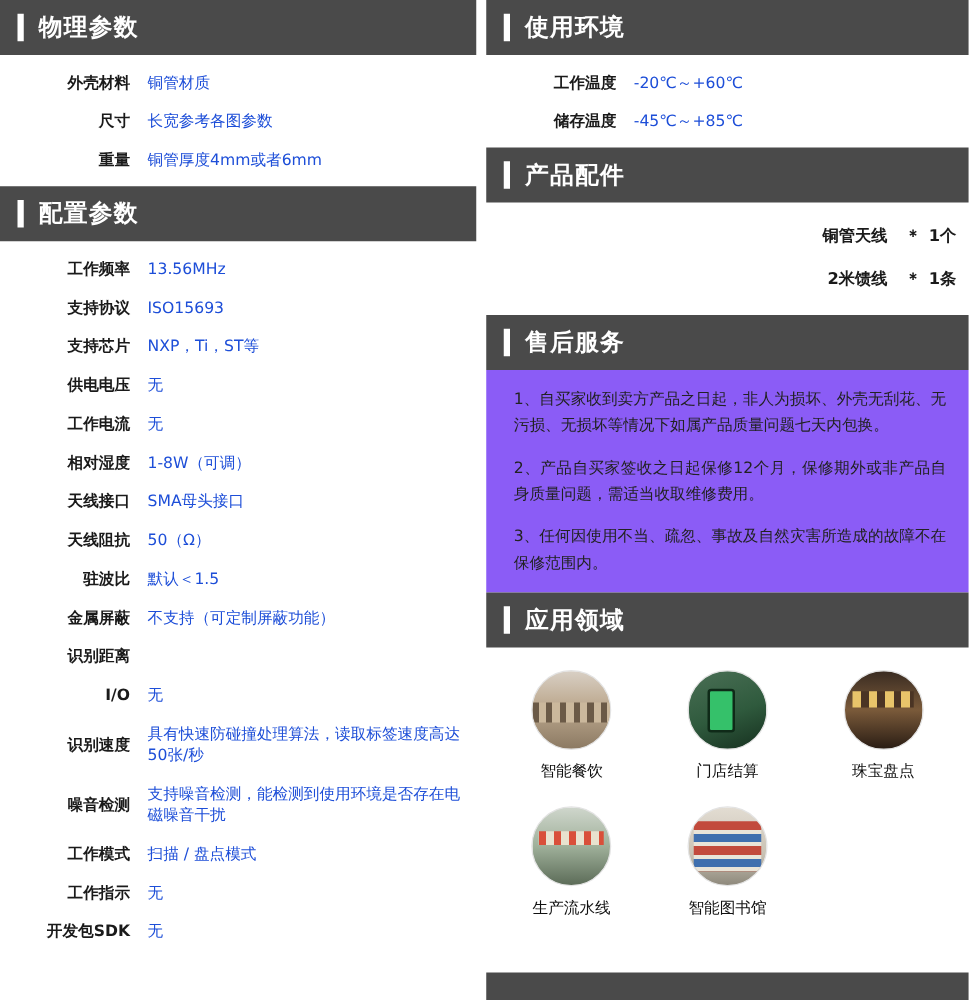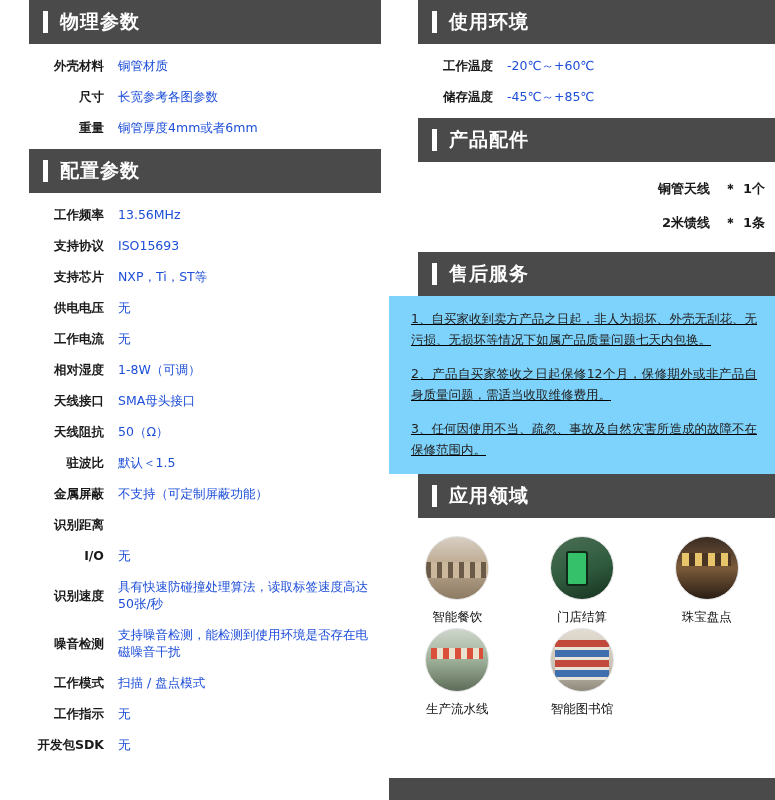--- a/index.html
+++ b/index.html
@@ -24,21 +24,20 @@
 
   
   .sec-head {
     background: #4a4a4a;
     color: #ffffff;
     height: 44px;
     display: flex;
     align-items: center;
     padding-left: 14px;
     position: relative;
-    margin-left: 29px;
   }
   .sec-head .bar {
     width: 5px;
     height: 22px;
     background: #ffffff;
     margin-right: 12px;
     flex: none;
   }
   .sec-head .title {
     font-size: 19px;
@@ -83,36 +82,36 @@
     align-items: center;
     padding: 8px 10px 8px 34px;
     font-size: 13px;
     font-weight: bold;
     color: #1a1a1a;
     justify-content: flex-end;
   }
   .acc-row .star { margin: 0 6px 0 14px; font-weight: bold; }
 
   
-  .svc-body { background: #7dd3fc; padding: 12px 18px 14px 22px; text-decoration: underline; }
+  .svc-body { background: #8b5cf6; padding: 12px 18px 14px 22px; }
   .svc-p {
     font-size: 12.5px;
     color: #222222;
     line-height: 21px;
     margin-bottom: 13px;
     text-align: justify;
   }
   .svc-p:last-child { margin-bottom: 0; }
 
   
   .app-body { background: #ffffff; padding: 18px 6px 10px 6px; }
   .app-grid {
     display: grid;
     grid-template-columns: repeat(3, 1fr);
-    row-gap: 2px;
+    row-gap: 19px;
   }
   .app-item {
     display: flex;
     flex-direction: column;
     align-items: center;
   }
   .app-thumb {
     width: 64px; height: 64px;
     border-radius: 50%;
     overflow: hidden;

